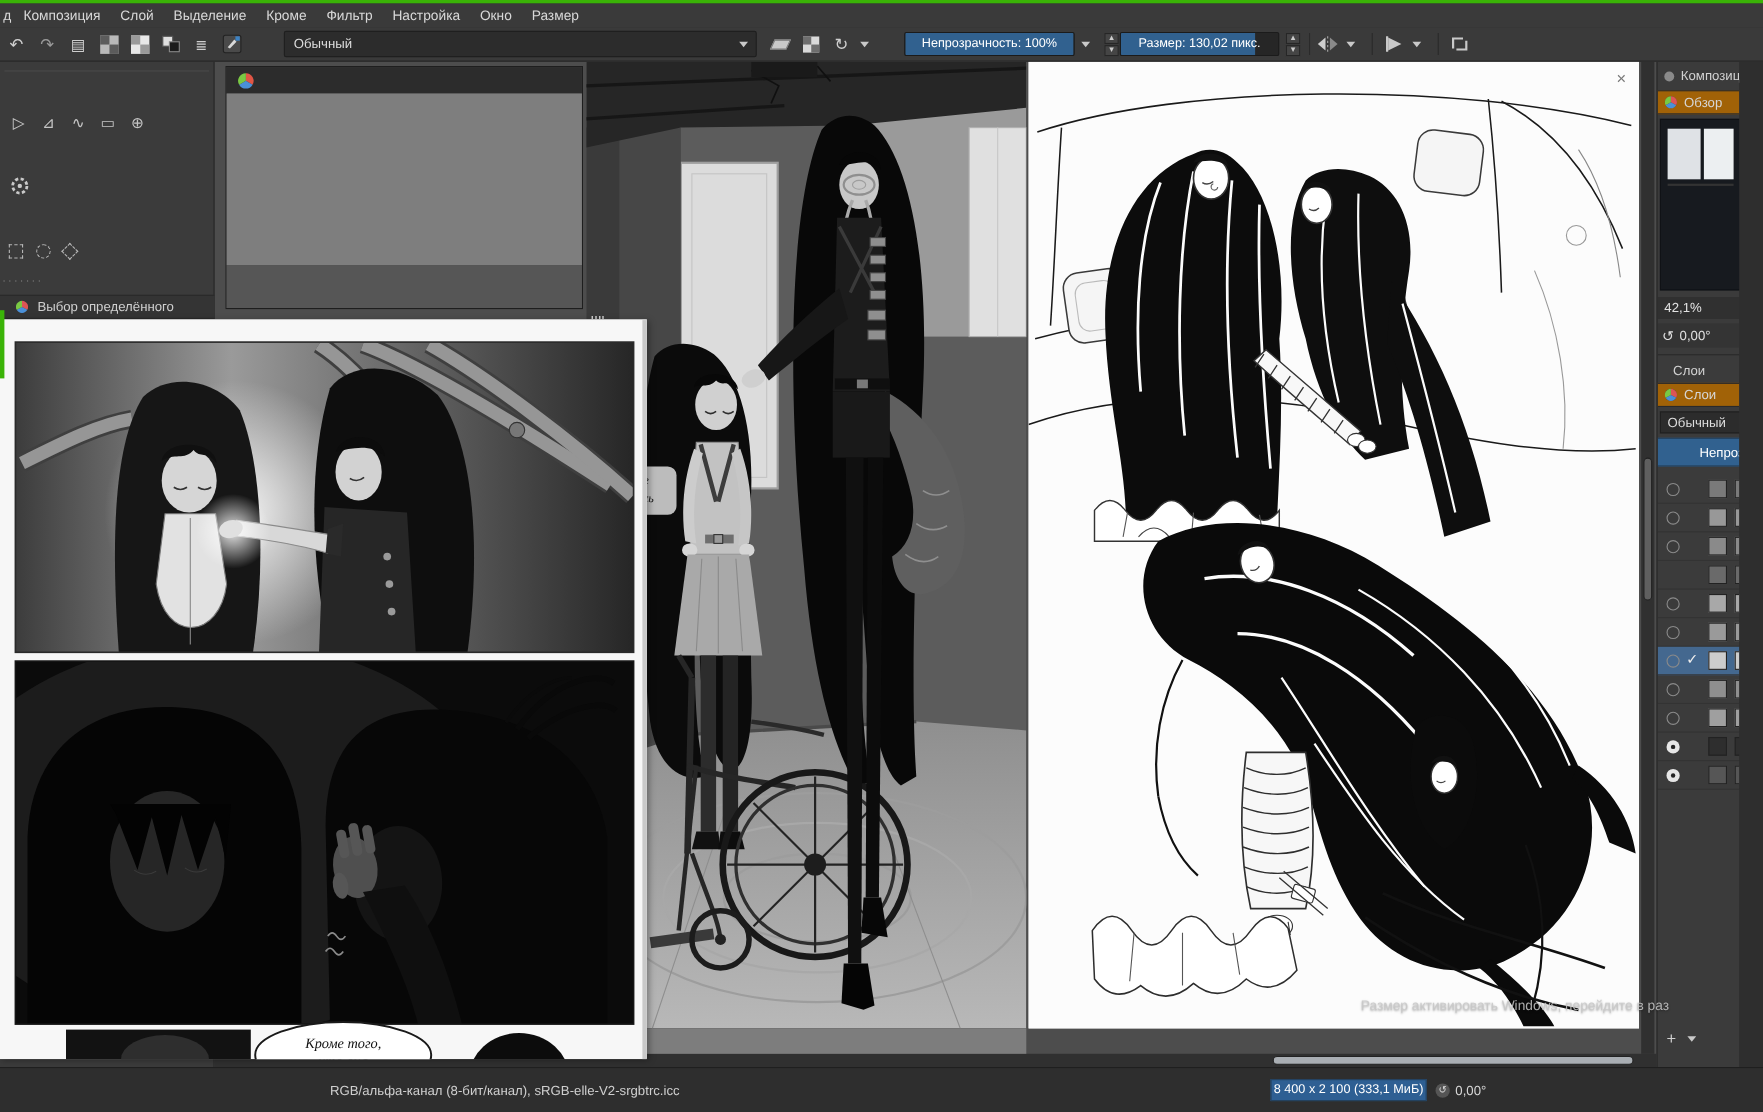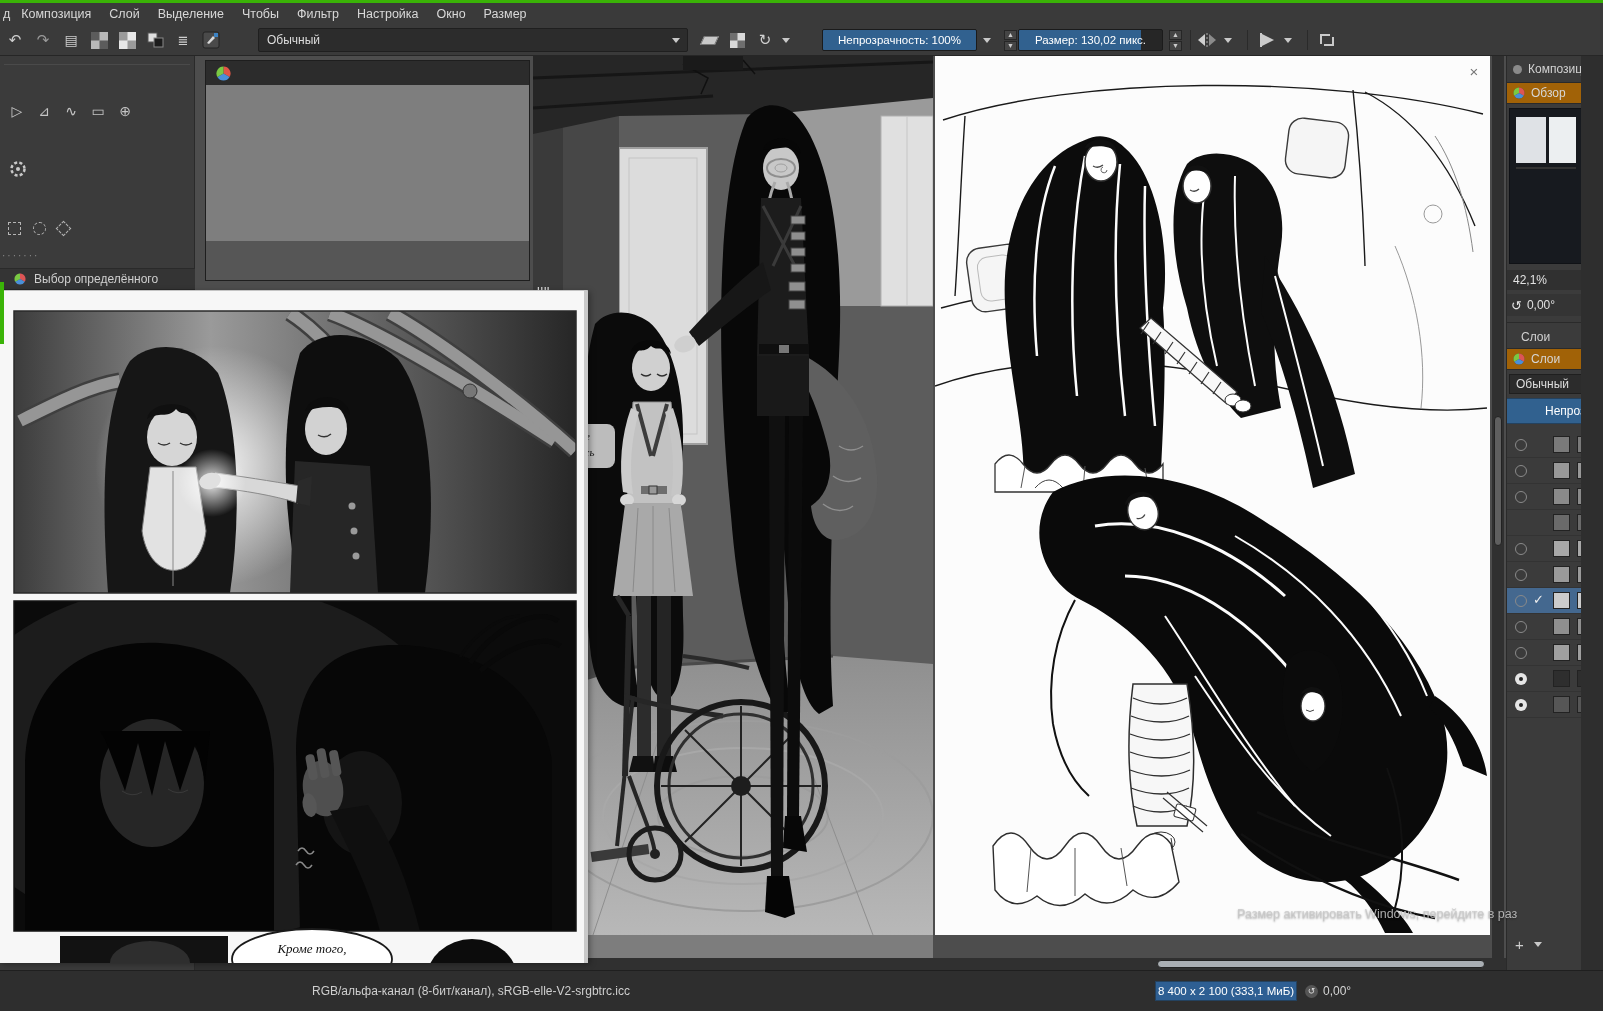--- a/index.html
+++ b/index.html
@@ -95,42 +95,42 @@
   .eye.bright::after{content:"";position:absolute;left:4px;top:4px;width:4px;height:4px;border-radius:50%;background:#222;}
   .chk{position:absolute;left:26px;top:4px;color:#eee;font-size:13px;}
   .thumb{position:absolute;top:4px;width:17px;height:17px;border:1px solid #222;}
   .thumb.t1{left:46px;}
   .thumb.t2{left:70px;}
   .dk-bottom{position:absolute;left:0;top:876px;width:97px;height:24px;display:flex;align-items:center;gap:10px;padding-left:8px;color:#cfcfcf;}
   .dk-bottom .sq{width:12px;height:12px;border:1px solid #bbb;}
 
   
   .statusbar{position:absolute;left:0;top:970px;width:1603px;height:41px;background:#2e2e2e;border-top:1px solid #1f1f1f;z-index:20;font-size:12px;}
-  .sb-profile{position:absolute;left:312px;top:0;height:41px;line-height:41px;color:#cfcfcf;}
+  .sb-profile{position:absolute;left:300px;top:0;height:41px;line-height:41px;color:#cfcfcf;}
   .sb-mem{position:absolute;left:1155px;top:10px;width:142px;height:20px;background:#2e5f93;border:1px solid #24425f;color:#fff;font-size:11.5px;display:flex;align-items:center;justify-content:center;white-space:nowrap;}
   .sb-angle{position:absolute;left:1305px;top:10px;height:20px;display:flex;align-items:center;gap:5px;color:#d6d6d6;}
   .sb-angle .circ{width:13px;height:13px;border-radius:50%;background:#555;color:#ddd;font-size:9px;line-height:13px;text-align:center;}
 
   svg text{font-family:"Liberation Sans",sans-serif;}
   .serif-txt{font-family:"Liberation Serif",serif;font-style:italic;}
 </style>
 </head>
 <body>
 
 <div id="app">
 
   <div class="green-line"></div>
   <div class="green-strip"></div>
 
   <nav class="menubar">
     <span class="menu-item partial">д</span>
     <span class="menu-item">Композиция</span>
     <span class="menu-item">Слой</span>
     <span class="menu-item">Выделение</span>
-    <span class="menu-item">Чтобы</span>
+    <span class="menu-item">Кроме</span>
     <span class="menu-item">Фильтр</span>
     <span class="menu-item">Настройка</span>
     <span class="menu-item">Окно</span>
     <span class="menu-item">Размер</span>
   </nav>
 
   <div class="toolbar">
     <div class="tb-group" style="left:4px;">
       <span class="tb-btn">↶</span>
       <span class="tb-btn" style="color:#9a9a9a;">↷</span>

